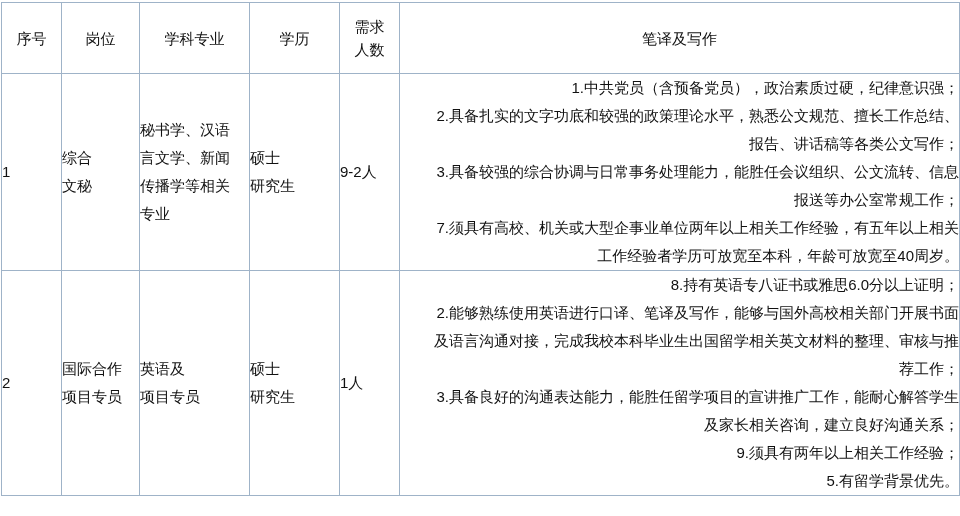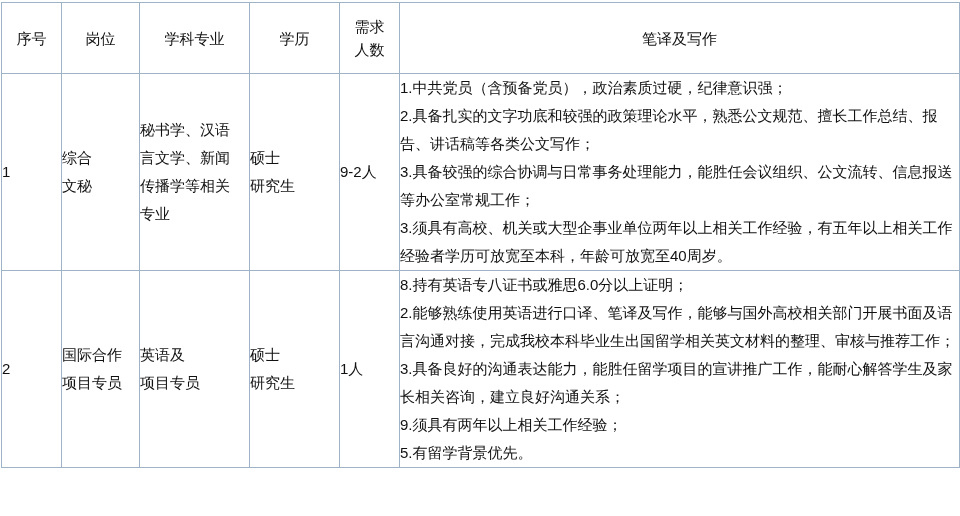--- a/index.html
+++ b/index.html
@@ -57,32 +57,33 @@
     text-align: left;
     font-size: 15px;
     line-height: 28px;
     color: #111111;
   }
   td.center .cell-lines span {
     display: block;
   }
 
   td.other {
-    text-align: left;
+    text-align: right;
     font-size: 15px;
     line-height: 28px;
     padding: 8px 10px 8px 8px;
     color: #111111;
   }
   td.other p {
     margin: 0;
     text-indent: 0;
   }
   td.other p.indent {
     text-indent: 0;
+    margin-left: 28px;
   }
   .req-list p {
     white-space: normal;
   }
 </style>
 </head>
 <body>
 
 <div class="table-wrap">
   <table class="job-table">
@@ -159,21 +160,21 @@
         <td class="center">
           <span class="cell-lines">
             <span>9-2人</span>
           </span>
         </td>
         <td class="other">
           <div class="req-list">
             <p>1.中共党员（含预备党员），政治素质过硬，纪律意识强；</p>
             <p class="indent">2.具备扎实的文字功底和较强的政策理论水平，熟悉公文规范、擅长工作总结、报告、讲话稿等各类公文写作；</p>
             <p class="indent">3.具备较强的综合协调与日常事务处理能力，能胜任会议组织、公文流转、信息报送等办公室常规工作；</p>
-            <p class="indent">3.须具有高校、机关或大型企事业单位两年以上相关工作经验，有五年以上相关工作经验者学历可放宽至本科，年龄可放宽至40周岁。</p>
+            <p class="indent">7.须具有高校、机关或大型企事业单位两年以上相关工作经验，有五年以上相关工作经验者学历可放宽至本科，年龄可放宽至40周岁。</p>
           </div>
         </td>
       </tr>
       <tr>
         <td class="center">
           <span class="cell-lines">
             <span>2</span>
           </span>
         </td>
         <td class="center">

